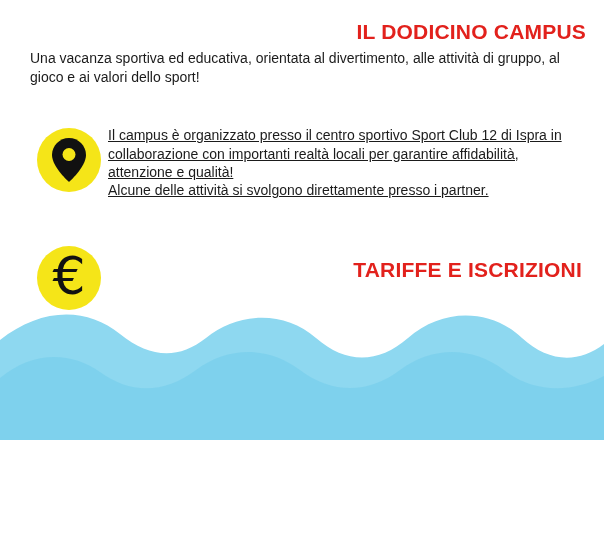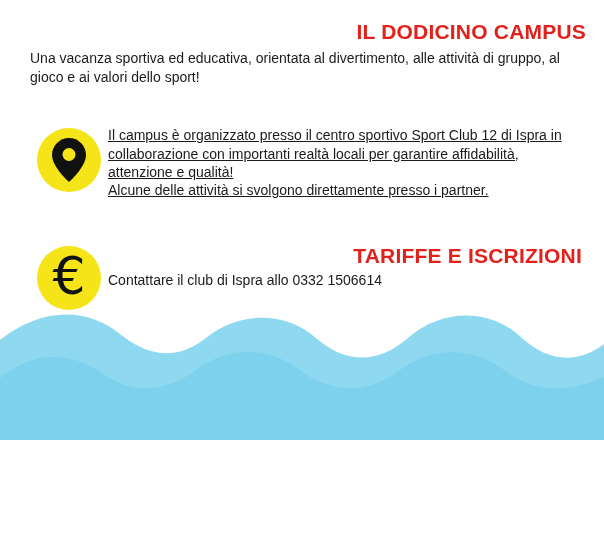--- a/index.html
+++ b/index.html
@@ -91,21 +91,21 @@
   .euro-glyph {
     font-family: "DejaVu Sans", sans-serif;
     font-size: 52px;
     line-height: 1;
     color: #111111;
     font-weight: normal;
     margin-top: -4px;
   }
 
   .dove-row .section-title { margin-top: 6px; }
-  .tariffe-row .section-title { margin-top: 0; margin-bottom: 4px; }
+  .tariffe-row .section-title { margin-top: 14px; margin-bottom: 4px; }
 
   .dove-row { margin-bottom: 22px; }
   .tariffe-row { margin-top: 44px; }
 </style>
 </head>
 <body>
 
 <svg class="wave-band" viewBox="0 0 604 140" preserveAspectRatio="none" xmlns="http://www.w3.org/2000/svg">
   <path d="M0,40 C40,8 86,6 120,34 C150,58 178,60 206,38 C238,12 284,10 316,38
            C346,64 378,64 408,38 C442,8 490,8 522,38 C548,62 578,64 604,44
@@ -138,17 +138,16 @@
   </div>
 
   <div class="row tariffe-row">
     <div class="icon-col">
       <div class="badge">
         <span class="euro-glyph">€</span>
       </div>
     </div>
     <div class="text-col">
       <h2 class="section-title">TARIFFE E ISCRIZIONI</h2>
-      <p class="body-text">Contattare il club di Ispra allo 0332 1506614</p>
     </div>
   </div>
 
 </div>
 
 </body></html>

